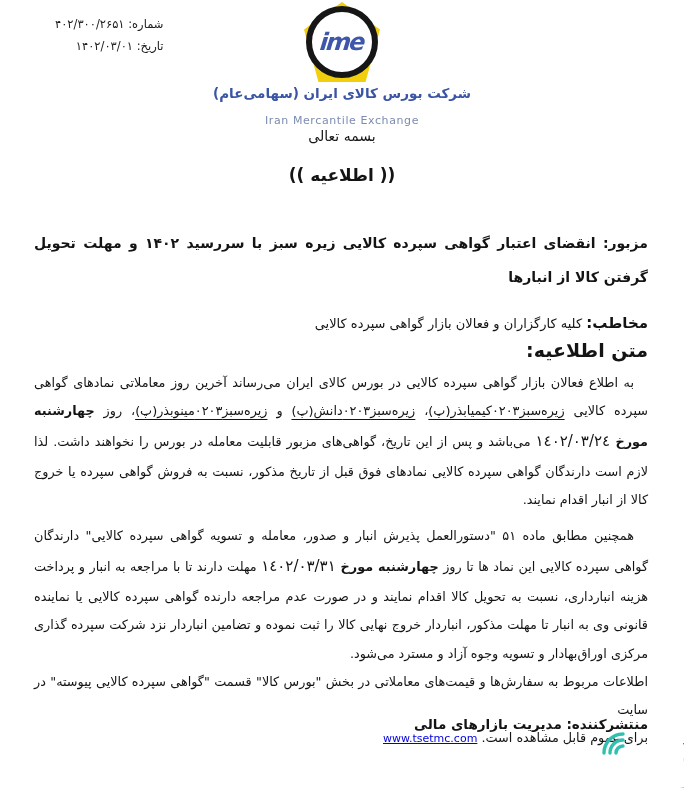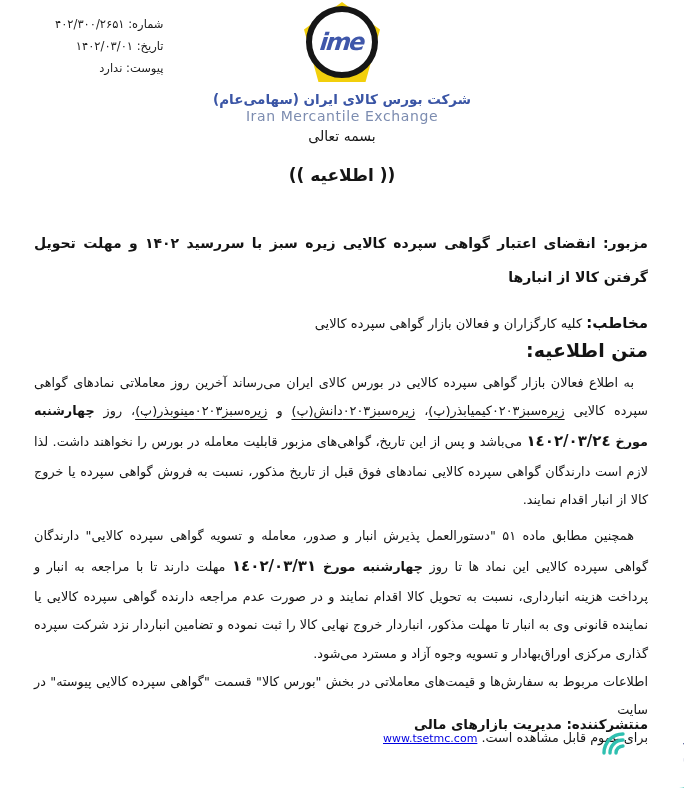--- a/index.html
+++ b/index.html
@@ -33,51 +33,50 @@
     position:absolute;inset:0;
     background:#ffffff;border:6px solid #161616;border-radius:50%;
     display:flex;align-items:center;justify-content:center;
     box-sizing:border-box;
   }
   .ime-mark{
     color:#3f57aa;font-weight:bold;font-style:italic;
     font-size:24px;letter-spacing:-2px;transform:skewX(-6deg);
     font-family:"DejaVu Sans",sans-serif;
   }
-  .company-fa{margin-top:13px;color:#3a55a5;font-weight:bold;font-size:13.5px;}
-  .company-en{margin-top:1px;color:#7c8cb0;font-size:14px;letter-spacing:.6px;}
+  .company-fa{margin-top:7px;color:#3a55a5;font-weight:bold;font-size:13.5px;}
+  .company-en{margin-top:13px;color:#7c8cb0;font-size:11px;letter-spacing:.6px;}
   
   .bismillah{position:absolute;top:128px;left:0;width:100%;text-align:center;font-size:14px;}
   .notice-title{position:absolute;top:165px;left:0;width:100%;text-align:center;font-size:17px;font-weight:bold;}
   
   .content{position:absolute;top:226px;right:36px;left:34px;}
   .subject{margin:0;font-size:14px;font-weight:bold;line-height:2.45;text-align:justify;}
   .addressee{margin:13px 0 0;font-size:13px;line-height:2;}
   .addressee b{font-size:15px;}
   .body-label{margin:1px 0 0;font-size:19px;font-weight:bold;}
   .para{margin:8px 0 0;font-size:12.8px;line-height:2.2;text-align:justify;text-indent:14px;}
   .para.p3{text-indent:0;margin-top:0;}
   .sym{text-decoration:underline;text-underline-offset:4px;}
   .b-day{font-weight:bold;}
-  .b-date{font-weight:bold;font-size:15px;}
+  .b-date{font-weight:normal;font-size:15px;}
   .url-line{direction:ltr;text-align:right;font-size:12.8px;line-height:2.2;}
   .url{color:#0000e0;text-decoration:underline;font-size:11px;margin-top:11px;}
   
   .publisher{position:absolute;right:36px;bottom:56px;font-size:13.5px;font-weight:bold;}
   .kala-logo{position:absolute;right:auto;left:auto;bottom:0;right:0;width:92px;height:66px;}
 </style>
 </head>
 <body>
 
 <div class="page">
 
   <div class="meta">
     <div><span>شماره:</span> <span>۴۰۲/۳۰۰/۲۶۵۱</span></div>
     <div><span>تاریخ:</span> <span>۱۴۰۲/۰۳/۰۱</span></div>
-    <div><span>پیوست:</span> <span>ندارد</span></div>
   </div>
 
   <div class="logo-wrap">
     <div class="emblem">
       <div class="star"></div>
       <div class="ring">
         <span class="ime-mark">ime</span>
       </div>
     </div>
     <div class="company-fa">شرکت بورس کالای ایران (سهامی‌عام)</div>

